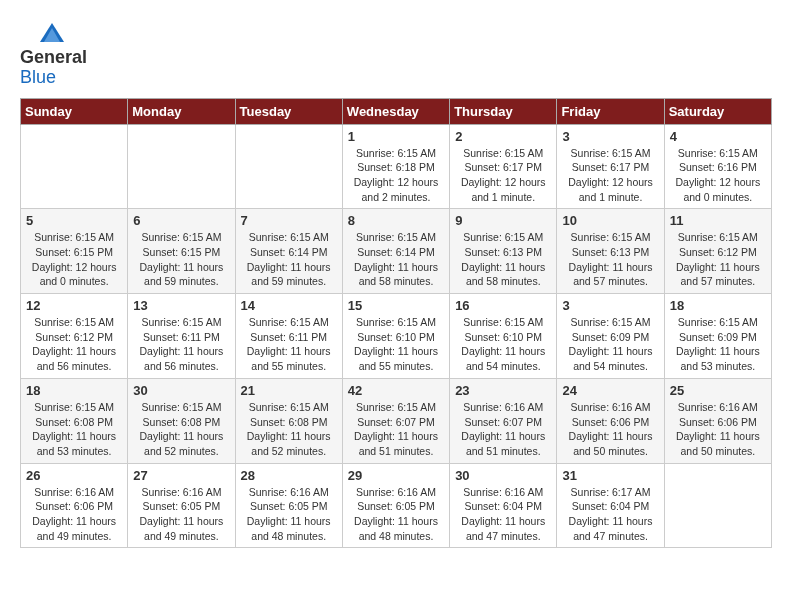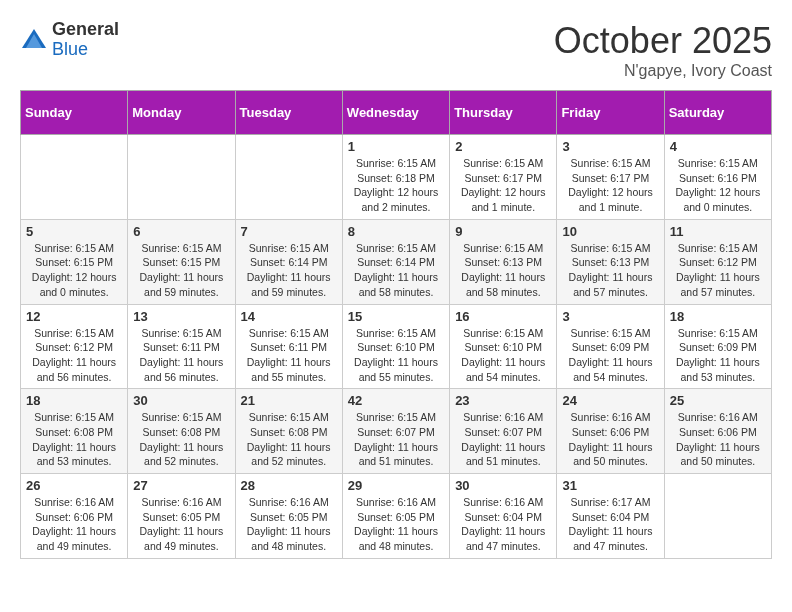--- a/index.html
+++ b/index.html
@@ -12,20 +12,21 @@
     }
     .header {
       display: flex;
       justify-content: space-between;
       align-items: flex-start;
       margin-bottom: 10px;
     }
     .logo {
       display: flex;
       align-items: center;
+      flex-direction: column;
     }
     .logo-text {
       display: flex;
       flex-direction: column;
       line-height: 1.1;
     }
     .logo-general {
       font-size: 18px;
       font-weight: bold;
       color: #333;
@@ -51,23 +52,23 @@
     .location {
       font-size: 16px;
       color: #555;
     }
     table {
       width: 100%;
       border-collapse: collapse;
       table-layout: fixed;
     }
     thead tr th {
-      background-color: #a21caf;
+      background-color: #7f1d1d;
       color: #fff;
-      padding: 14px 4px;
+      padding: 5px 4px;
       font-size: 13px;
       font-weight: bold;
       border: 1px solid #aaa;
       text-align: left;
     }
     tbody tr td {
       border: 1px solid #ccc;
       vertical-align: top;
       padding: 4px 5px;
       height: 80px;
@@ -99,24 +100,20 @@
 <div class="header">
   <div class="logo">
     <svg class="logo-icon" viewBox="0 0 28 28">
       <polygon points="14,3 26,22 2,22" fill="#1a6bbf"></polygon>
       <polygon points="14,8 22,22 6,22" fill="#5599dd"></polygon>
     </svg>
     <div class="logo-text">
       <span class="logo-general">General</span>
       <span class="logo-blue">Blue</span>
     </div>
-  </div>
-  <div class="title-block">
-    <div class="month-title">October 2025</div>
-    <div class="location">N'gapye, Ivory Coast</div>
   </div>
 </div>
 
 <table>
   <thead>
     <tr>
       <th>Sunday</th>
       <th>Monday</th>
       <th>Tuesday</th>
       <th>Wednesday</th>

